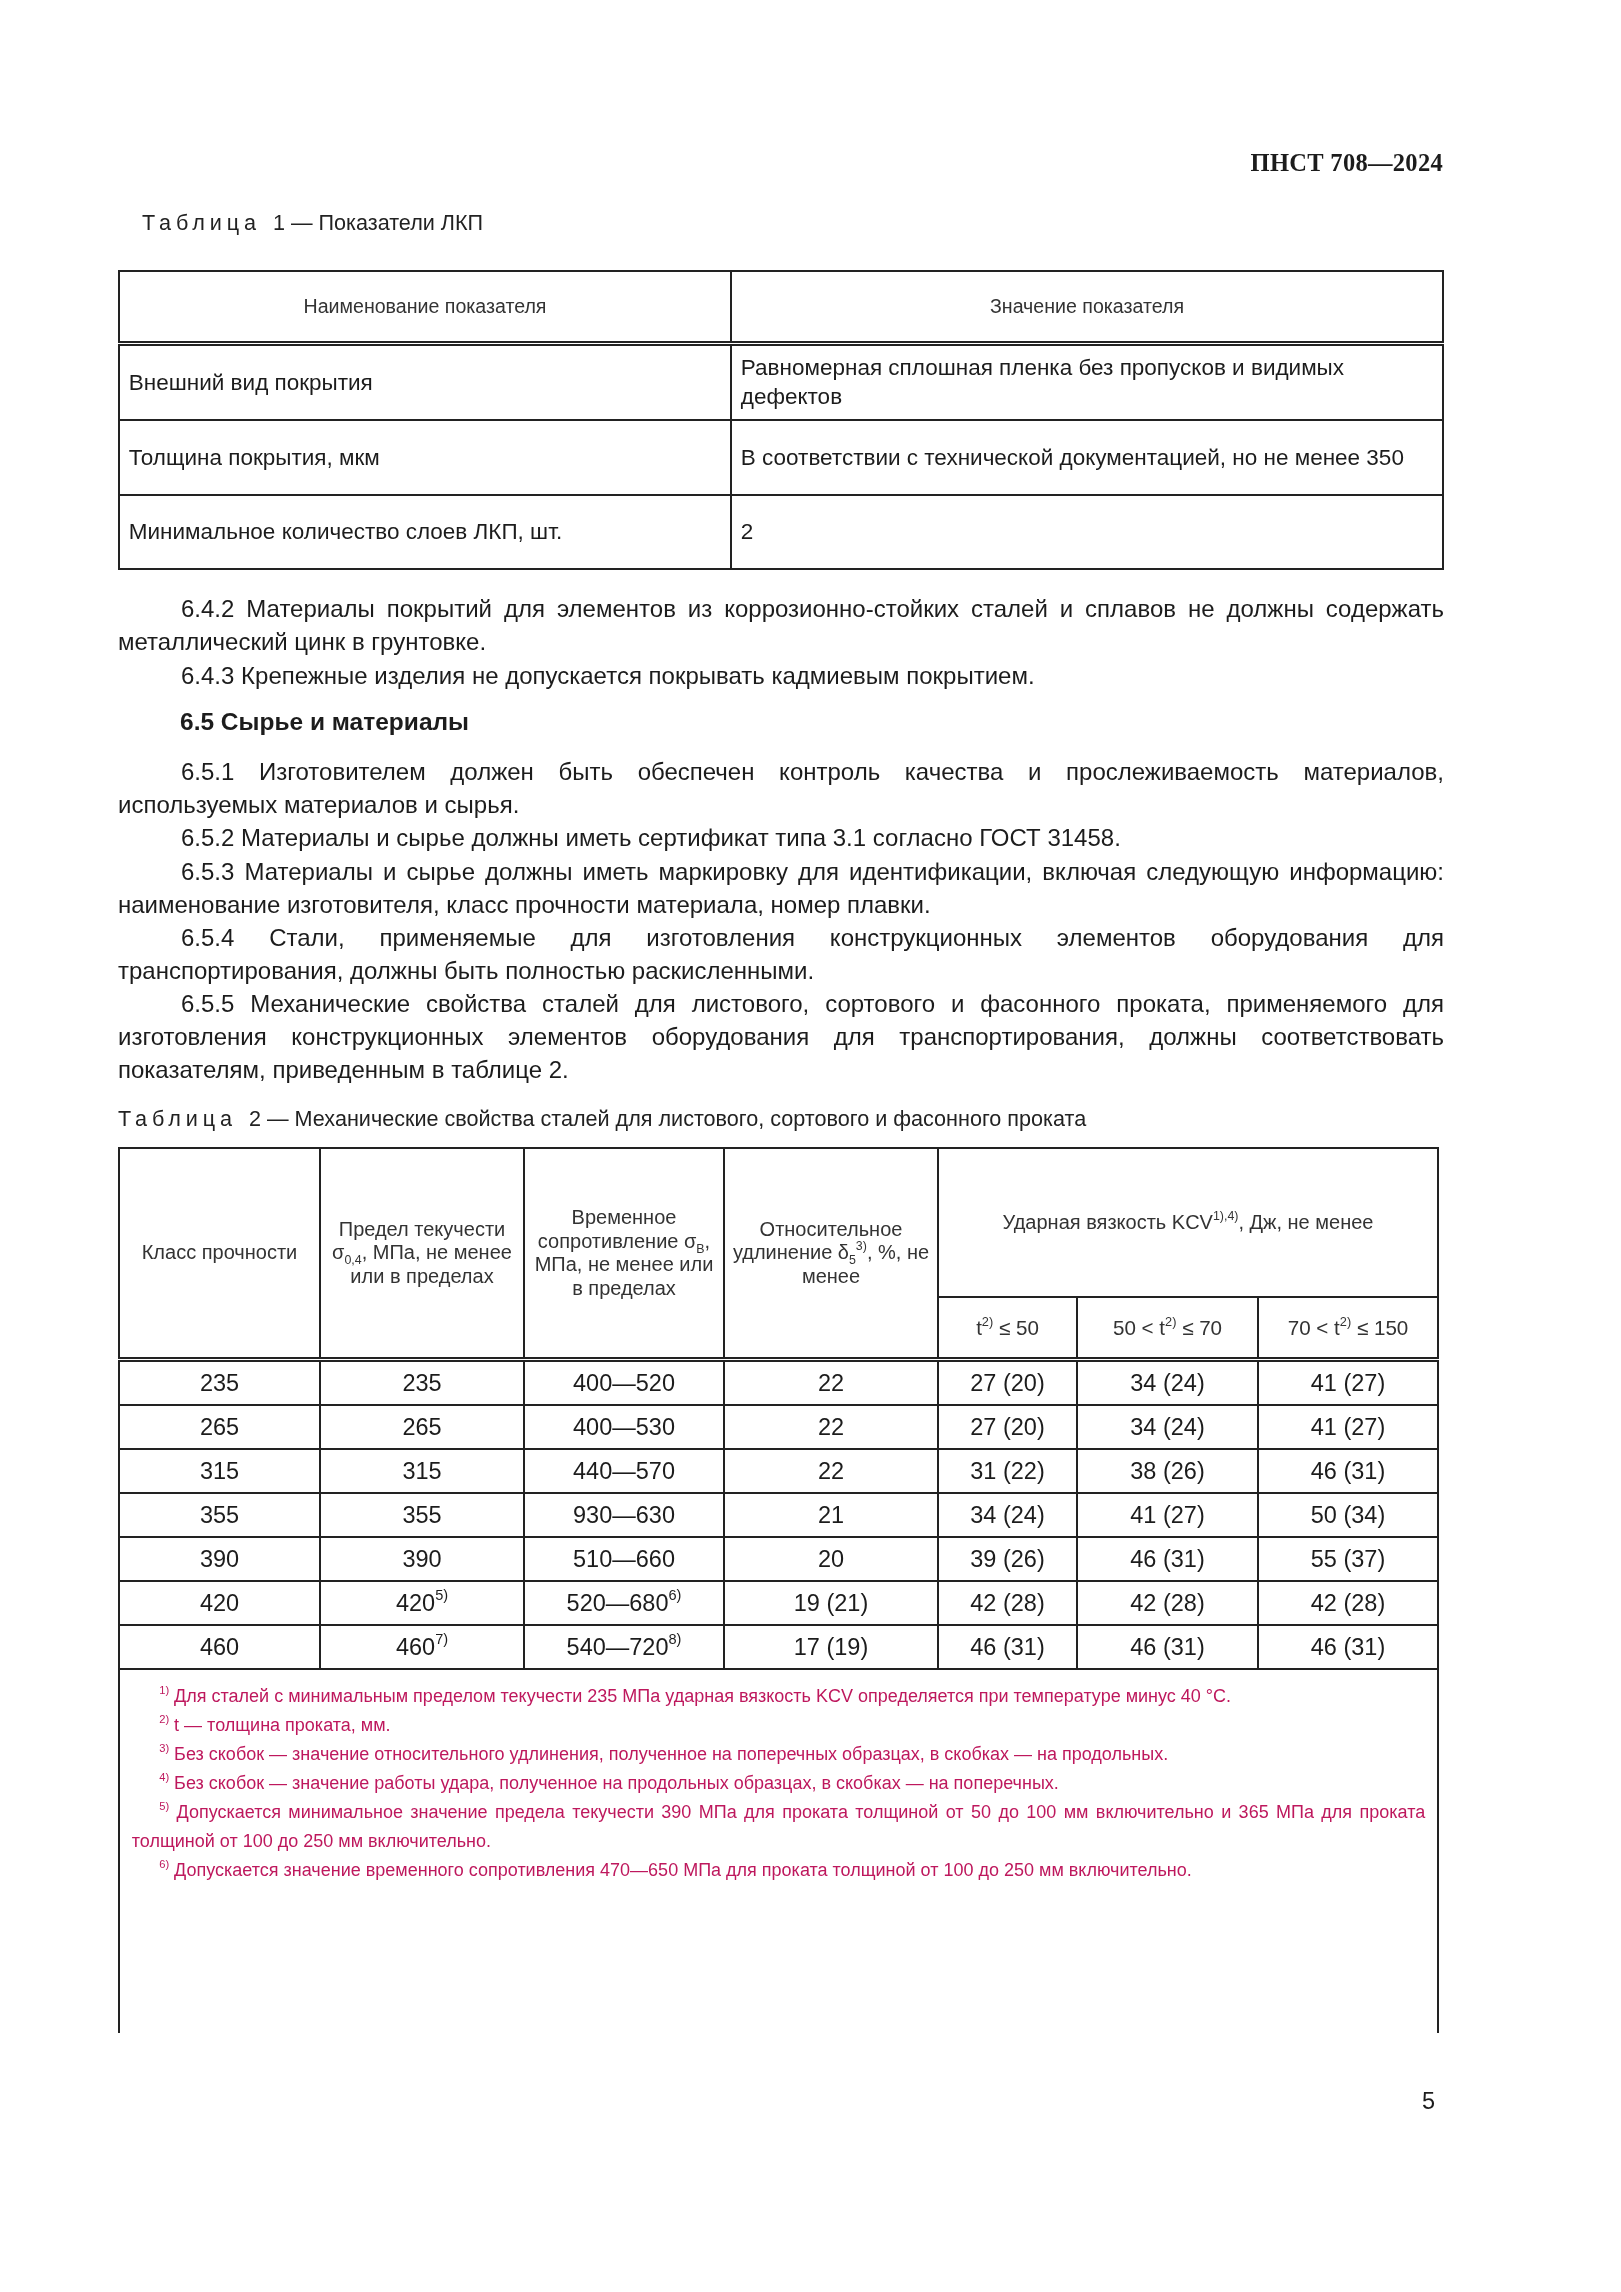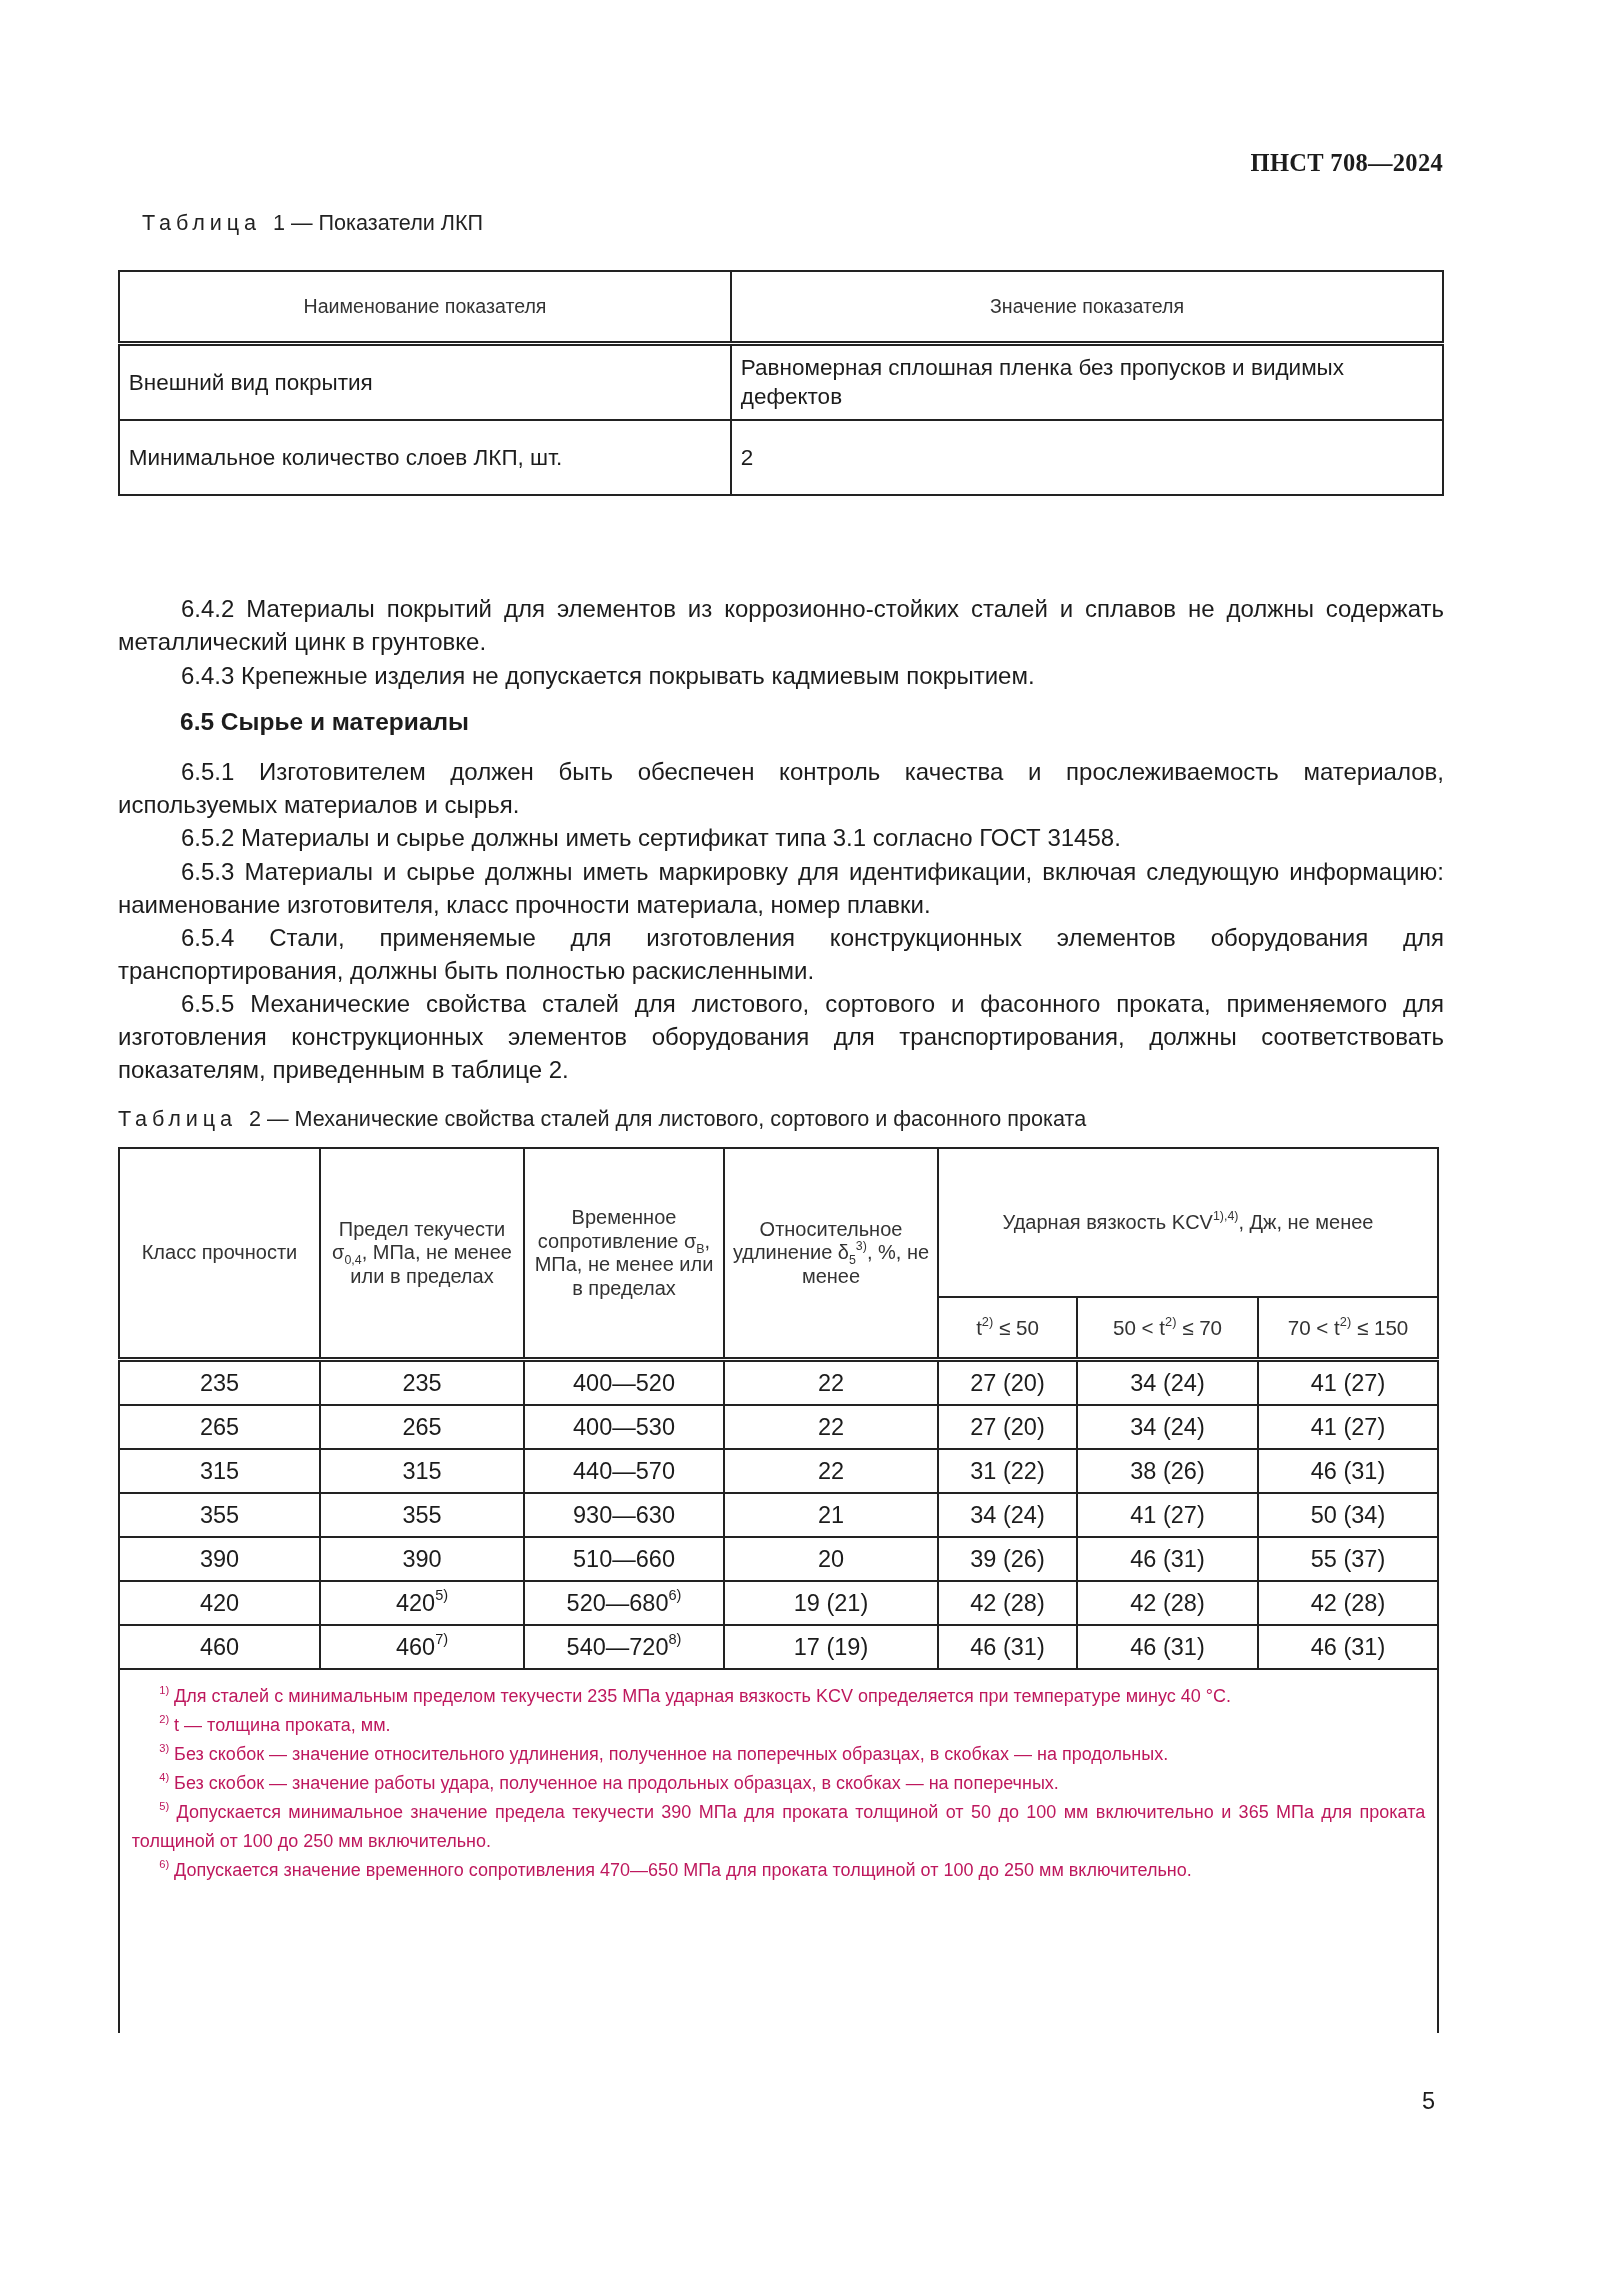--- a/index.html
+++ b/index.html
@@ -53,20 +53,24 @@
   <thead>
     <tr>
       <th style="width:608px">Наименование показателя</th>
       <th>Значение показателя</th>
     </tr>
   </thead>
   <tbody>
     <tr>
       <td class="c1">Внешний вид покрытия</td>
       <td>Равномерная сплошная пленка без пропусков и видимых дефектов</td>
+    </tr>
+    <tr>
+      <td class="c1">Толщина покрытия, мкм</td>
+      <td>В соответствии с технической документацией, но не менее 350</td>
     </tr>
     <tr>
       <td class="c1">Минимальное количество слоев ЛКП, шт.</td>
       <td>2</td>
     </tr>
   </tbody>
 </table>
 
 <div class="para" style="top:592px">6.4.2 Материалы покрытий для элементов из коррозионно-стойких сталей и сплавов не должны содержать металлический цинк в грунтовке.</div>
 <div class="para" style="top:659px">6.4.3 Крепежные изделия не допускается покрывать кадмиевым покрытием.</div>

